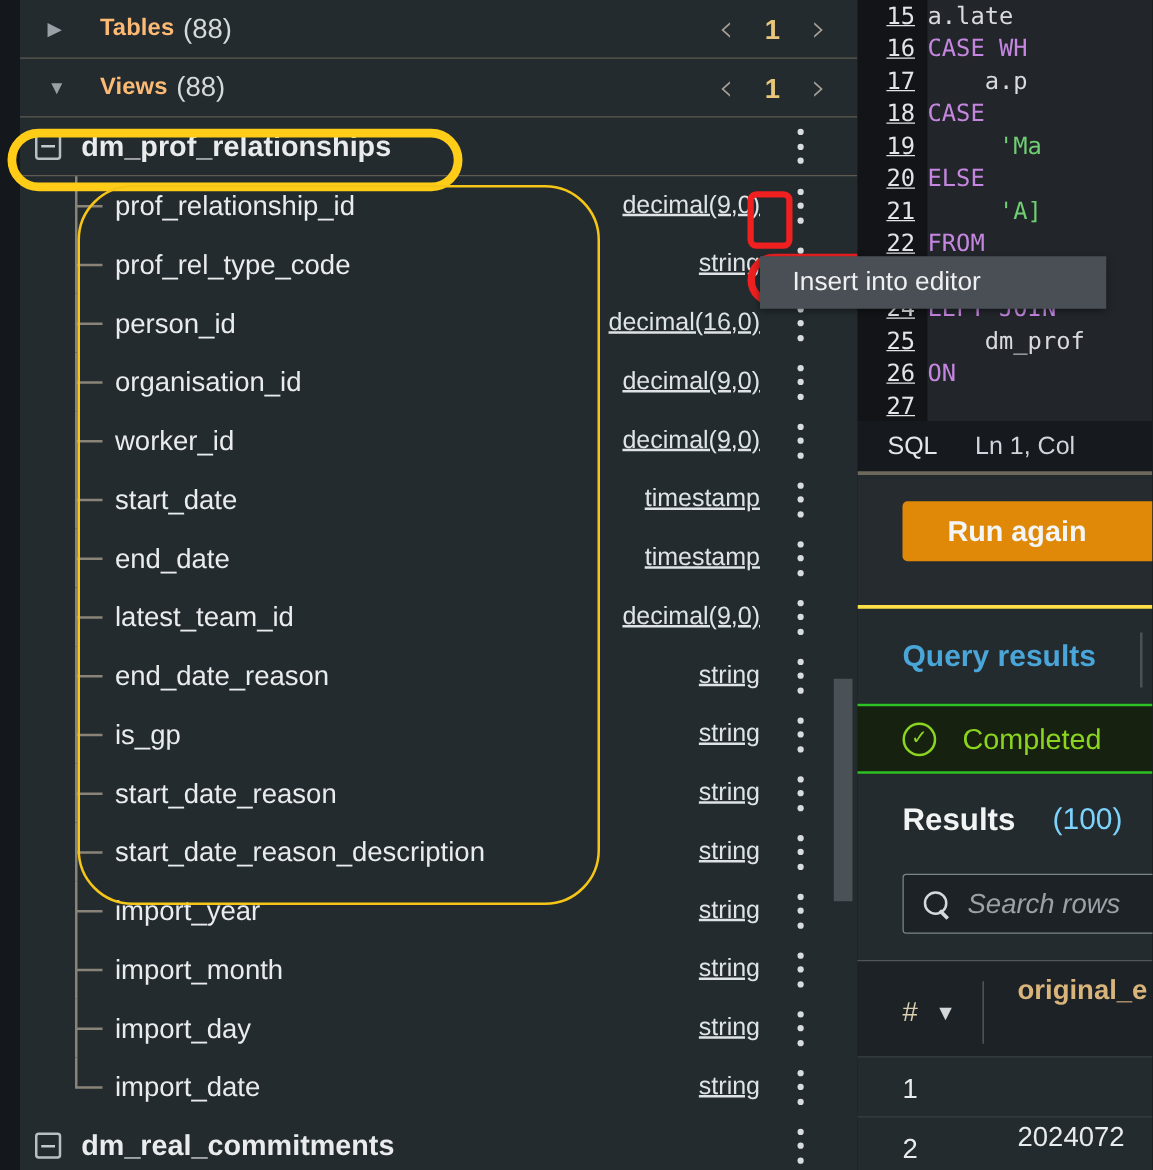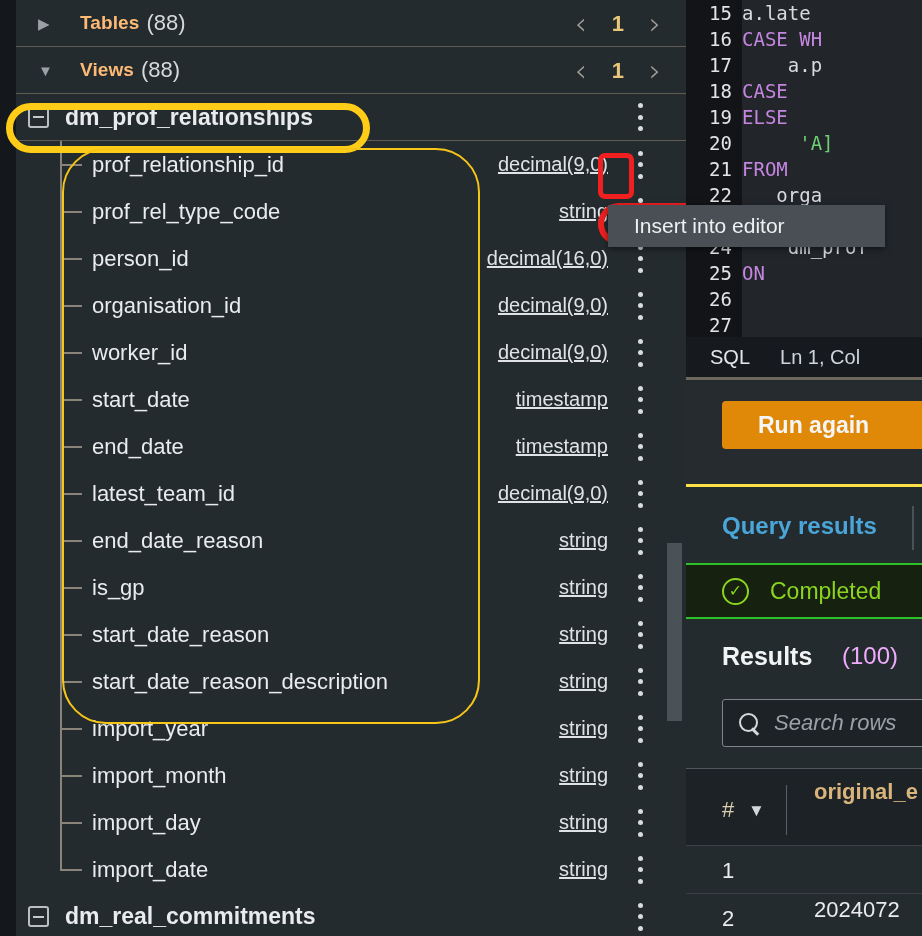--- a/index.html
+++ b/index.html
@@ -139,21 +139,21 @@
     position: absolute; left: 0; top: 0; width: 236px; height: 337px;
     background: #16191d;
     display: flex;
   }
   .gutter-nums {
     width: 56px; flex: 0 0 56px; background: #121417;
     padding-top: 0;
     text-align: right; padding-right: 10px;
     font-family: "DejaVu Sans Mono", monospace; font-size: 19px; color: #e2e4e6;
   }
-  .gutter-nums div { height: 26px; line-height: 26px; }
+  .gutter-nums div { height: 26px; line-height: 26px; text-decoration: underline; }
   .code-area {
     flex: 1; background: #22262b;
     font-family: "DejaVu Sans Mono", monospace; font-size: 19px;
     overflow: hidden; position: relative;
   }
   .code-area div { height: 26px; line-height: 26px; white-space: pre; }
   .kw  { color: #c586e0; }
   .str { color: #6fcf72; }
   .idn { color: #d8dade; }
 
@@ -202,21 +202,21 @@
   }
   .completed-txt { color: #8bd41f; font-size: 23px; margin-left: 21px; }
 
   .results-head {
     position: absolute; left: 0; top: 630px; width: 236px; height: 52px;
   }
   .results-title {
     position: absolute; left: 36px; top: 12px;
     font-size: 25px; font-weight: bold; color: #f2f3f3;
   }
-  .results-count { color: #f0abfc; font-weight: normal; font-size: 24px; margin-left:6px;}
+  .results-count { color: #7dd3fc; font-weight: normal; font-size: 24px; margin-left:6px;}
 
   .search-box {
     position: absolute; left: 722px; top: 699px; width: 230px; height: 48px;
     border: 1px solid #7d858b; border-radius: 3px;
     background: #1d2226; display: flex; align-items: center;
   }
   .mag {
     margin-left: 16px; width: 21px; height: 21px; position: relative; flex: 0 0 21px;
   }
   .mag::before {
@@ -521,20 +521,21 @@
           <div>24</div>
           <div>25</div>
           <div>26</div>
           <div>27</div>
         </div>
       <div class="code-area" id="code">
           <div><span class="idn">a.late</span></div>
           <div><span class="idn"><span class="kw">CASE</span> <span class="kw">WH</span></span></div>
           <div><span class="idn">    a.p</span></div>
           <div><span class="idn"><span class="kw">CASE</span></span></div>
+          <div><span class="idn">     <span class="str">'Ma</span></span></div>
           <div><span class="idn"><span class="kw">ELSE</span></span></div>
           <div><span class="idn">     <span class="str">'A]</span></span></div>
           <div><span class="idn"><span class="kw">FROM</span></span></div>
           <div><span class="idn">   orga</span></div>
           <div><span class="idn"><span class="kw">LEFT</span> <span class="kw">JOIN</span></span></div>
           <div><span class="idn">    dm_prof</span></div>
           <div><span class="idn"><span class="kw">ON</span></span></div>
         </div>
     </div>
 

